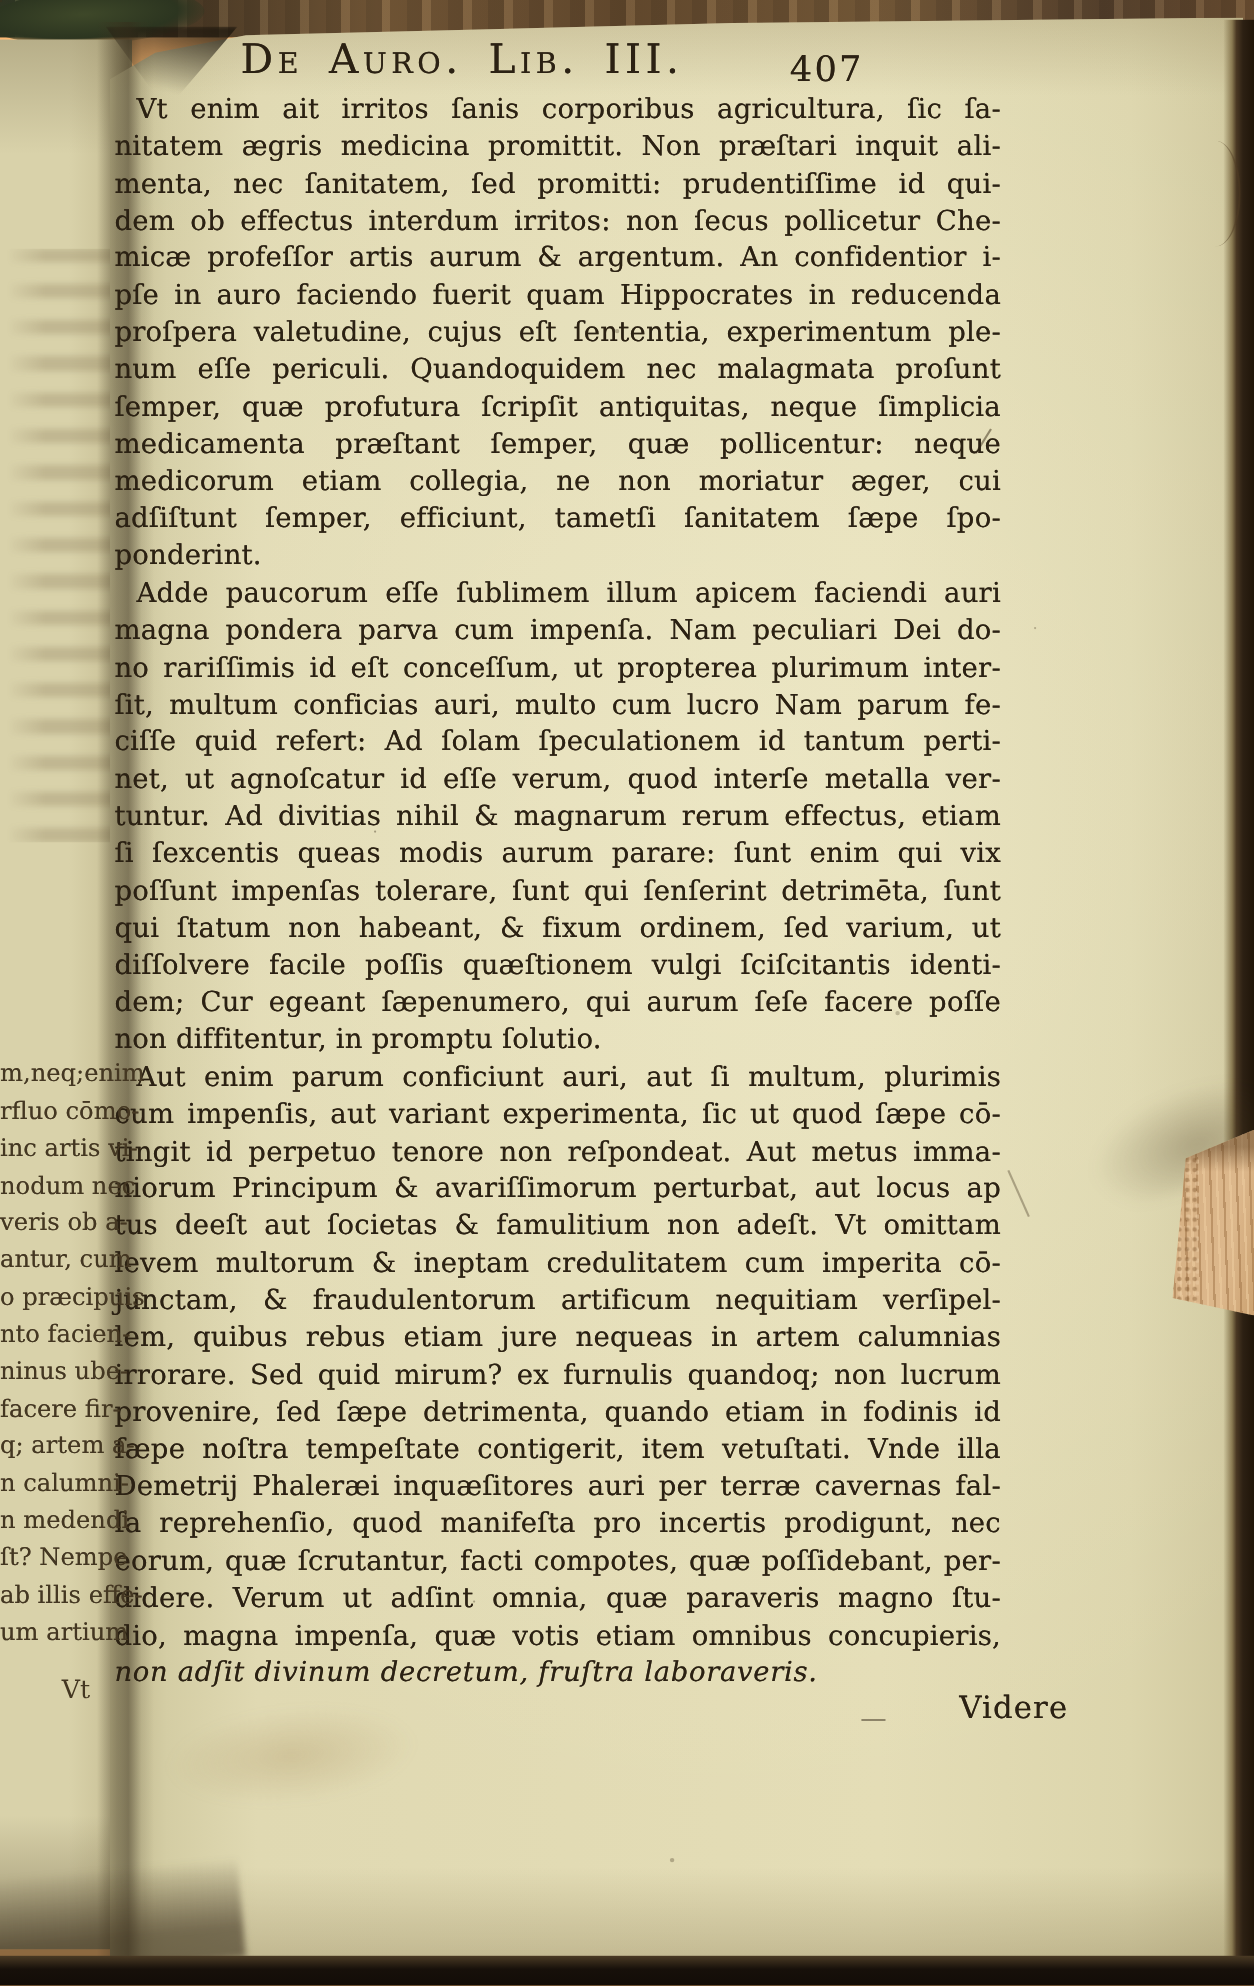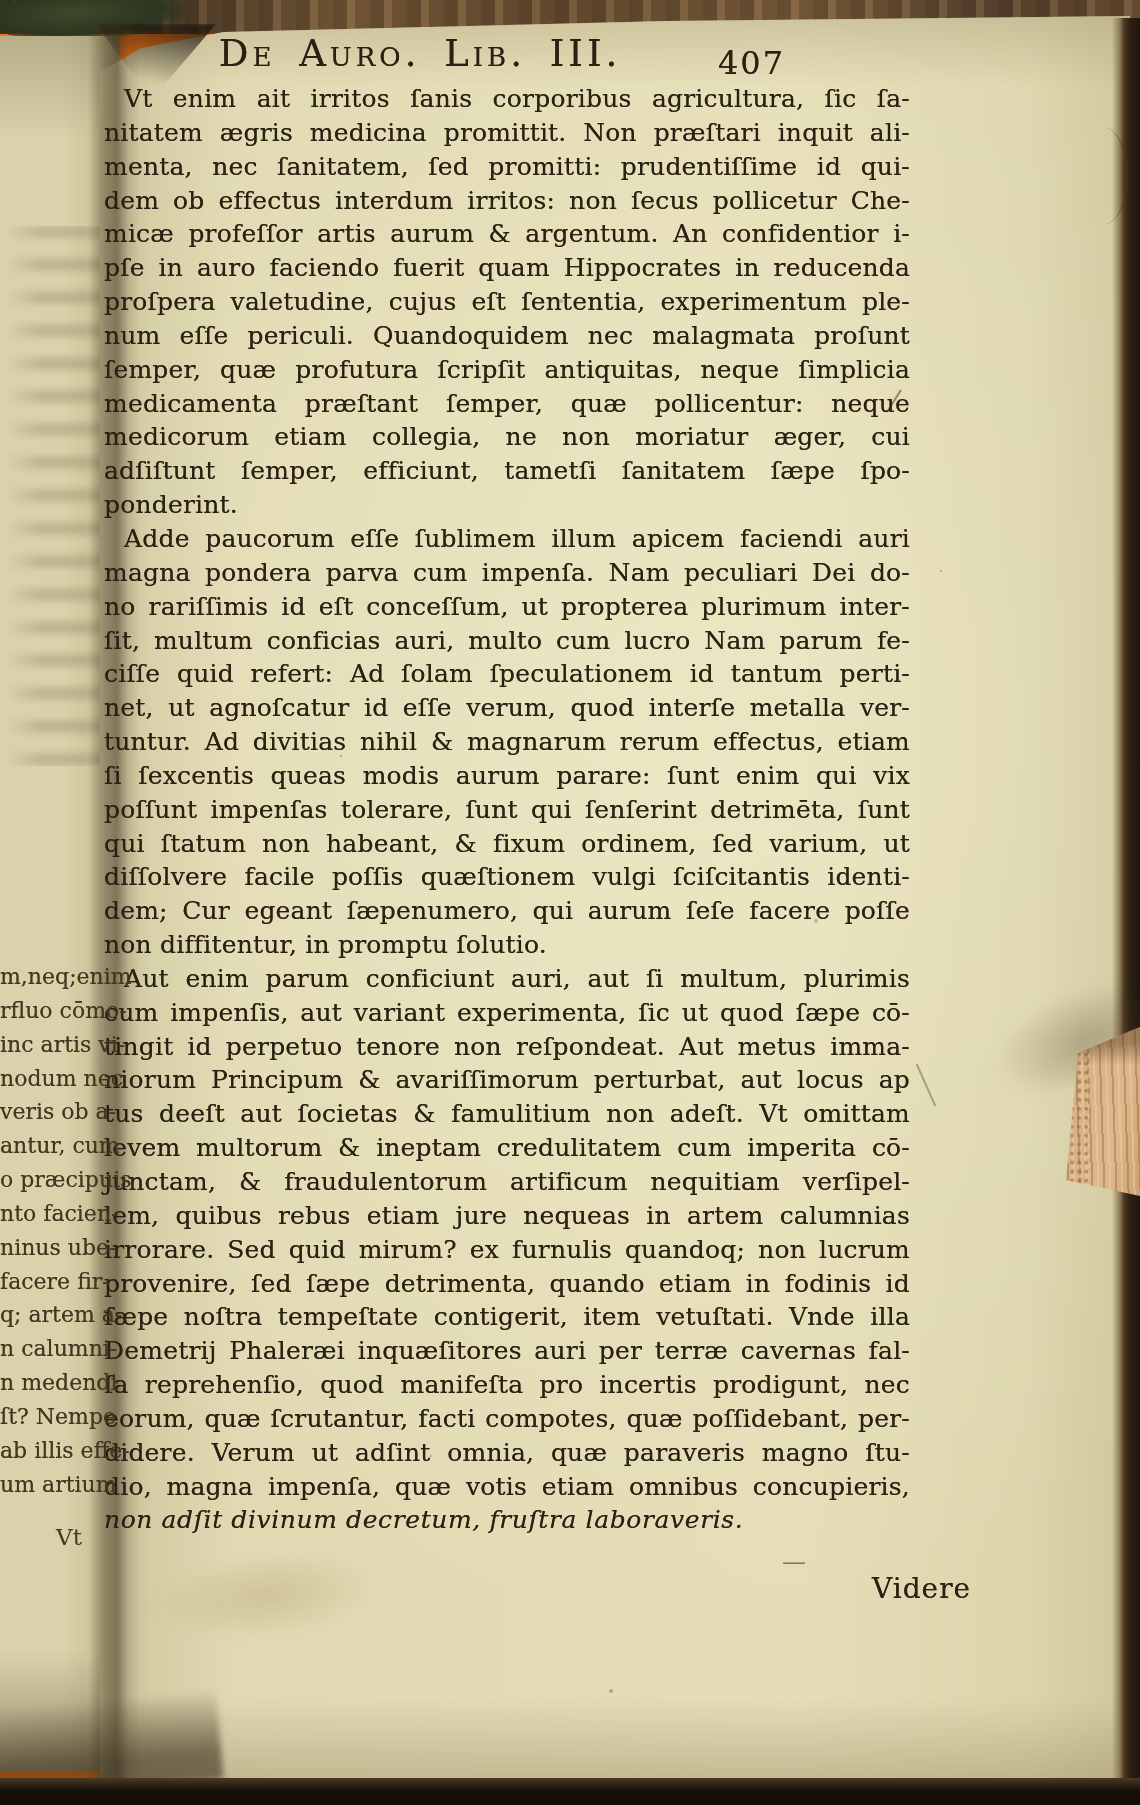--- a/index.html
+++ b/index.html
@@ -1,19 +1,19 @@
 <!DOCTYPE html>
 <html><head>
 <meta charset="utf-8">
 <style>
   html,body{margin:0;padding:0;background:#141009;}
   .canvas{
     position:relative;width:1140px;height:1805px;overflow:hidden;
     font-family:"DejaVu Serif","Liberation Serif",serif;
-    background:#f97316;
+    background:#fdba74;
   }
   
   .wood-top{
     position:absolute;left:0;top:0;width:1140px;height:34px;
     background:
       repeating-linear-gradient(90deg, rgba(0,0,0,.18) 0 14px, rgba(255,230,180,.08) 14px 22px, rgba(0,0,0,.1) 22px 37px),
       linear-gradient(90deg,#39412a 0,#2f3a24 7%,#4c3b26 13%,#7a5c3a 30%,#6b4f31 50%,#7d5f3c 70%,#5d4630 88%,#6f5133 100%);
   }
   .corner-blob{
     position:absolute;left:-14px;top:-10px;width:200px;height:50px;border-radius:50%;
@@ -84,21 +84,21 @@
   .para .line:first-child{text-indent:20px;}
   .line.noj{text-align-last:left;}
   .line.italic{font-style:italic;letter-spacing:.6px;}
   .margin-frag{
     position:absolute;left:0;top:960px;width:100px;text-align:center;
     font-size:22px;color:#443722;text-shadow:0 0 .4px rgba(68,55,34,.7);
   }
   .mline{height:33.85px;line-height:33.85px;white-space:nowrap;}
   .margin-catch{position:absolute;left:38px;top:1524px;width:62px;text-align:center;font-size:23px;color:#443722;}
   .dash-mark{position:absolute;left:782px;top:1548px;font-size:24px;color:rgba(43,33,19,.55);}
-  .catchword{position:absolute;left:872px;top:1572px;font-size:28px;letter-spacing:1px;}
+  .catchword{position:absolute;left:872px;top:1536px;font-size:28px;letter-spacing:1px;}
   
   .stick-shadow{
     position:absolute;left:984px;top:992px;width:170px;height:90px;
     background:radial-gradient(ellipse at 60% 60%, rgba(70,55,30,.30), rgba(70,55,30,0) 68%);
     transform:rotate(-18deg);filter:blur(6px);
   }
   .stick{
     position:absolute;left:1056px;top:1016px;width:84px;height:190px;
     clip-path:polygon(22px 37px,84px 11px,84px 180px,10px 164px);
     background:

